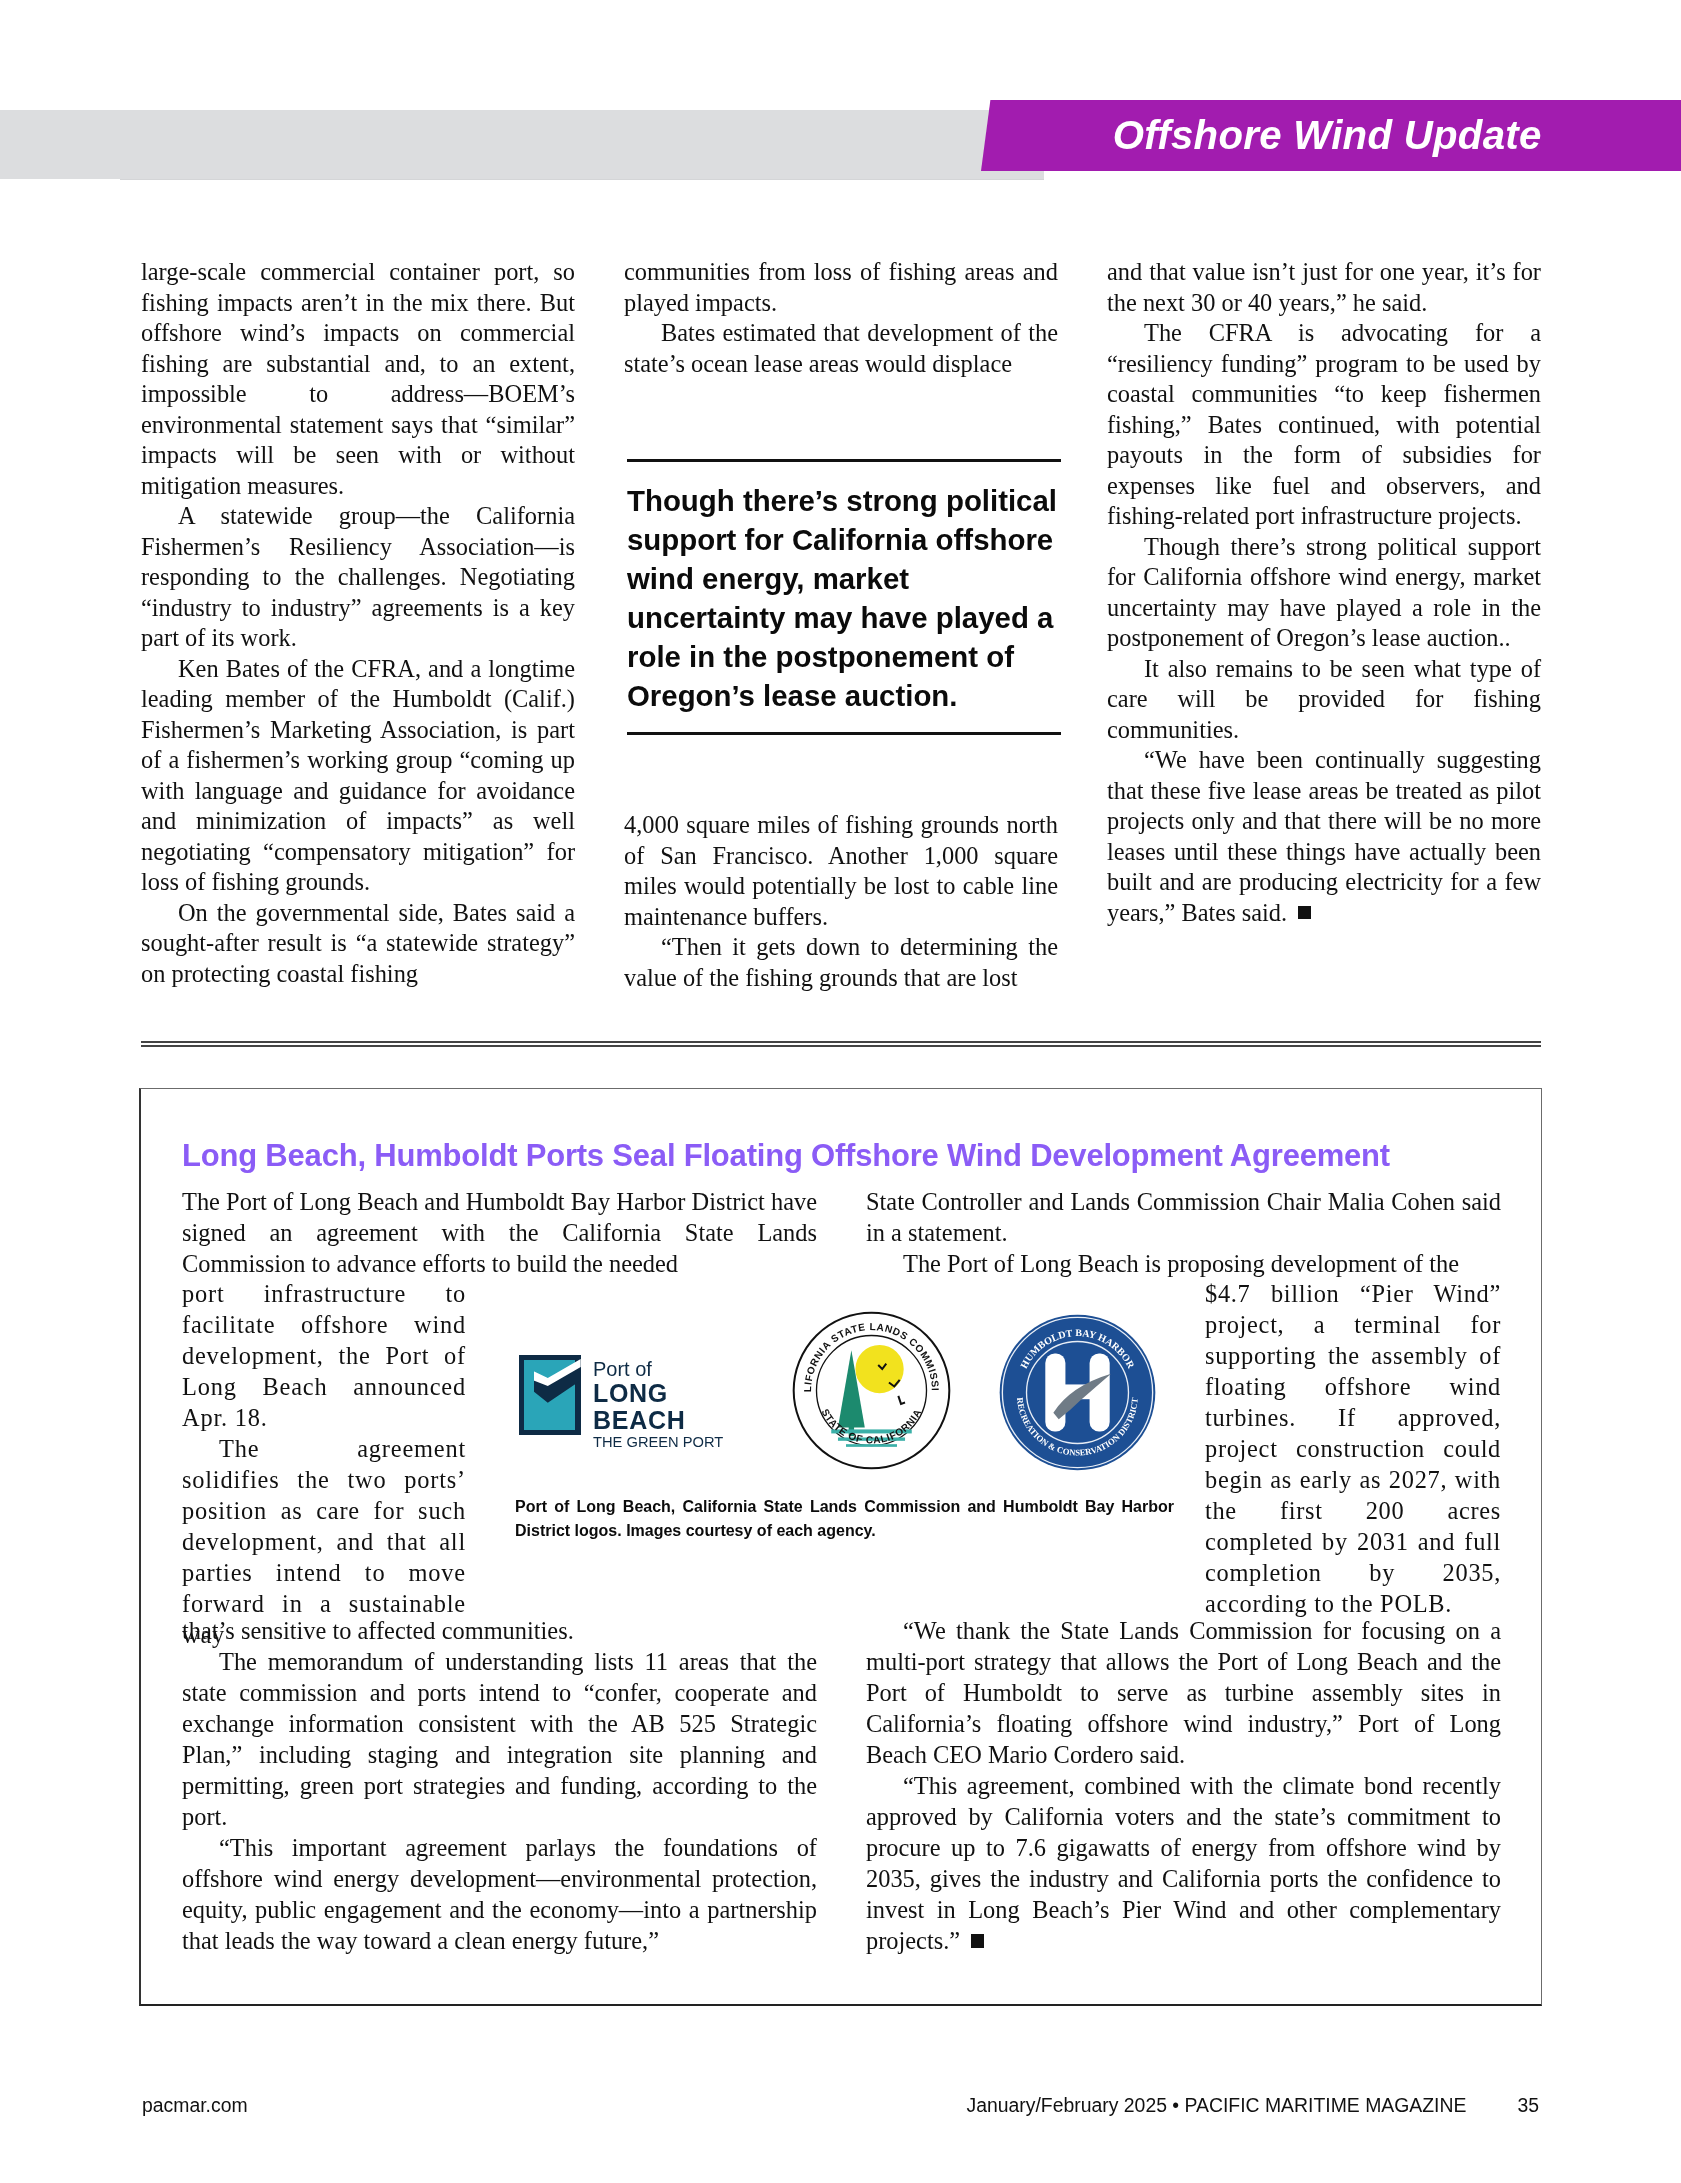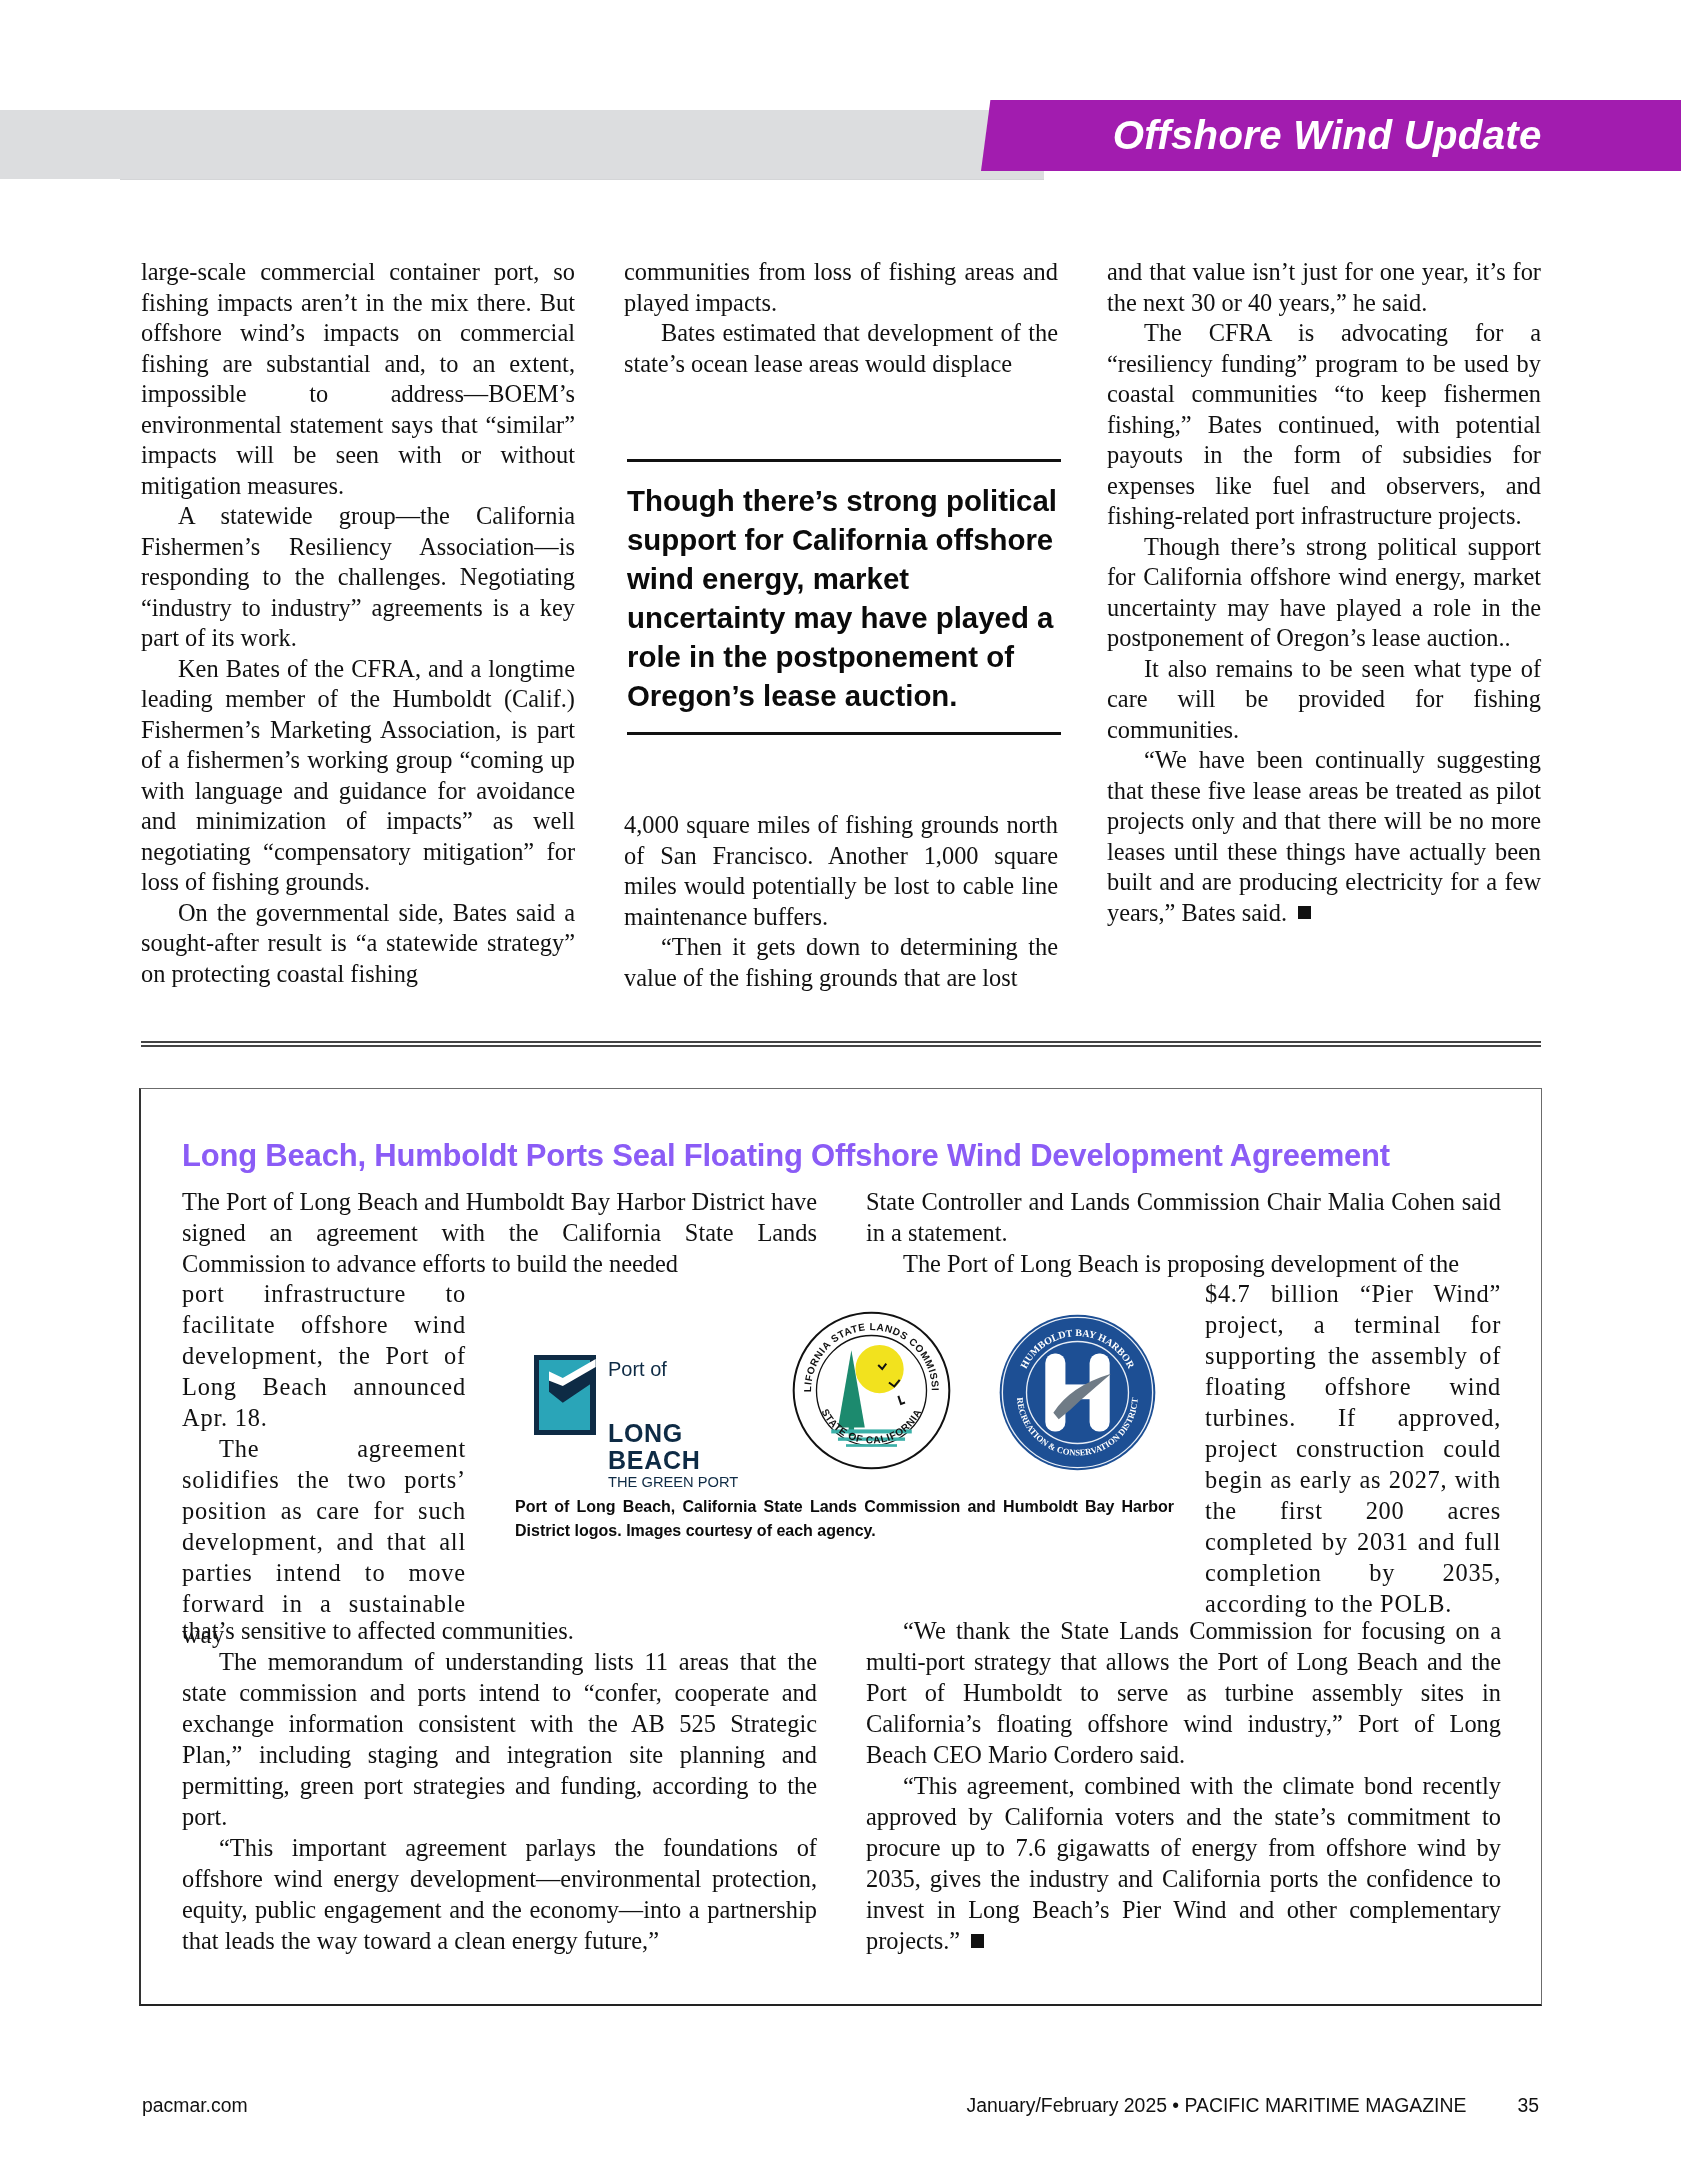--- a/index.html
+++ b/index.html
@@ -66,34 +66,34 @@
   .bx p.ind { text-indent: 37px; }
   .bx-left-top { left: 182px; top: 1186px; width: 635px; }
   .bx-left-narrow { left: 182px; top: 1278px; width: 284px; letter-spacing: 0.8px; }
   .bx-left-bottom { left: 182px; top: 1615px; width: 635px; }
   .bx-right-top { left: 866px; top: 1186px; width: 635px; }
   .bx-right-narrow { left: 1205px; top: 1278px; width: 296px; letter-spacing: 0.7px; }
   .bx-right-bottom { left: 866px; top: 1615px; width: 635px; }
 
   
   .logos { position: absolute; left: 515px; top: 1305px; width: 676px; height: 167px; }
-  .polb { position: absolute; left: 19px; top: 50px; width: 248px; height: 87px; }
+  .polb { position: absolute; left: 4px; top: 50px; width: 248px; height: 87px; }
   .polb-mark { position: absolute; left: 0; top: 0; width: 62px; height: 80px; background: #0e2b45; }
   .polb-mark .inner { position: absolute; left: 5.4px; top: 5.4px; width: 51px; height: 70px; background: #2aa5b8; }
   .polb-mark .chev {
     position: absolute; left: 14.7px; top: 10.7px; width: 47px; height: 37px;
     background: #0e2b45; clip-path: polygon(0 30%, 30% 50%, 100% 0, 100% 40%, 30% 100%, 0 70%);
   }
   .polb-mark .chev2 {
     position: absolute; left: 14.7px; top: 4px; width: 47px; height: 27px;
     background: #fff; clip-path: polygon(0 45%, 30% 70%, 100% 0, 100% 30%, 30% 100%, 0 80%);
   }
   .polb-text { position: absolute; left: 74px; top: 4px; font-family: "Liberation Sans", "DejaVu Sans", sans-serif; color: #0e2b45; }
   .polb-l1 { font-size: 20px; line-height: 21.4px; }
-  .polb-l2 { font-size: 25px; line-height: 27px; font-weight: 700; letter-spacing: 0.7px; margin-top: 40px; }
+  .polb-l2 { font-size: 25px; line-height: 27px; font-weight: 700; letter-spacing: 0.7px; }
   .polb-l3 { font-size: 14.7px; line-height: 17.4px; }
 
   .cslc { position: absolute; left: 276px; top: 5.4px; width: 161px; height: 161px; }
   .hbh { position: absolute; left: 482px; top: 6.7px; width: 161px; height: 161px; }
 
   .caption {
     position: absolute; left: 515px; top: 1495px; width: 659px;
     font-family: "Liberation Sans", "DejaVu Sans", sans-serif; font-weight: 700;
     font-size: 16px; line-height: 24px; color: #0b0b0b; text-align: justify;
   }

